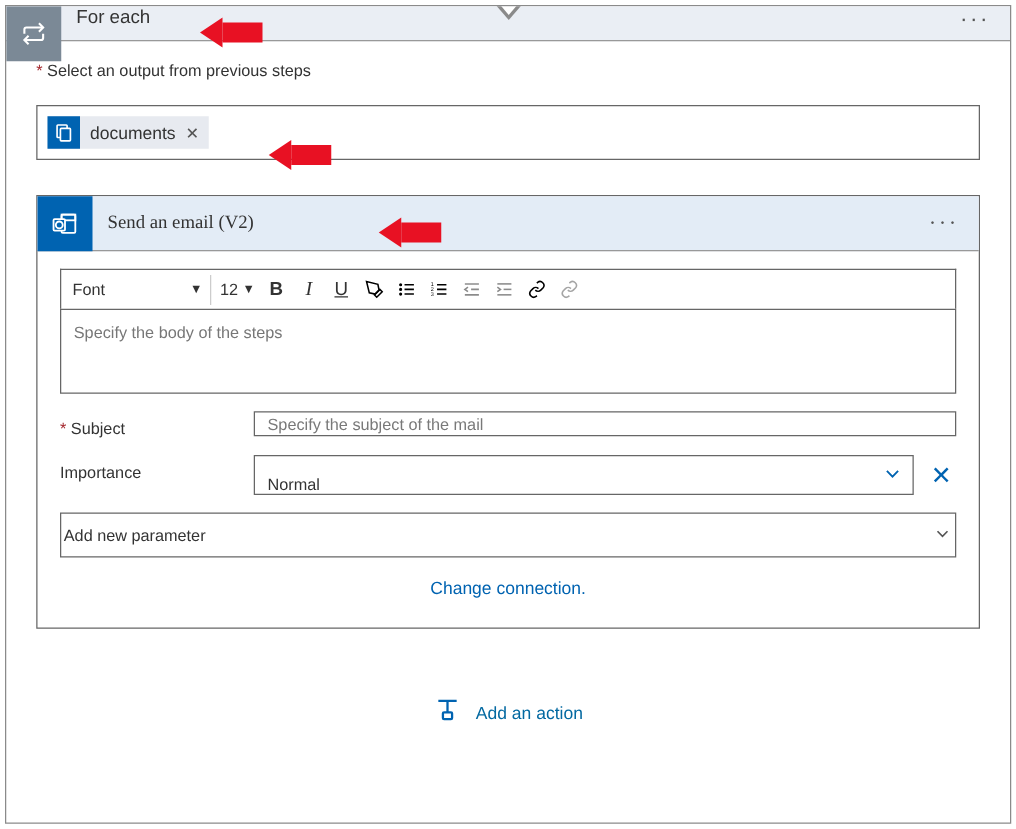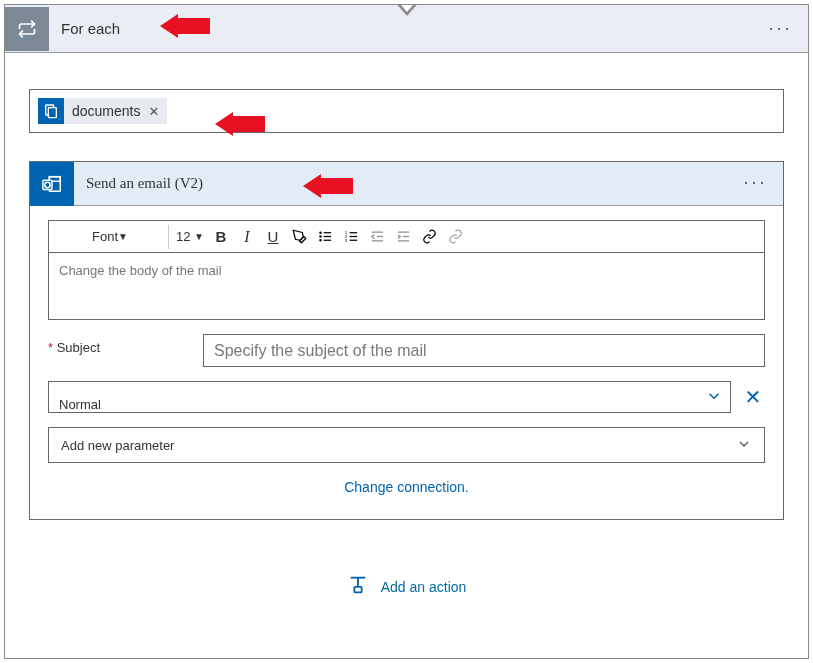--- a/index.html
+++ b/index.html
@@ -33,22 +33,21 @@
     position:absolute;
     top:-17px;left:-11px;
     width:0;height:0;
     border-left: 11px solid transparent;
     border-right: 11px solid transparent;
     border-top: 13px solid #fff;
   }
   
   .foreach-header {
     display:flex;
-    align-items:center;
-    height:48px;
+    height:28px;
     background:#eaeef4;
     border-bottom:1px solid #999;
   }
   .foreach-icon {
     width:44px;height:44px;
     background:#7b8996;
     display:flex;align-items:center;justify-content:center;
     color:#fff;
   }
   .foreach-title { padding-left:12px;font-size:15px;color:#333; }
@@ -100,43 +99,43 @@
   }
   .action-title { padding-left:12px;font-size:15px;color:#333; }
   .action-body { padding:14px 18px 24px 18px; }
   .row { display:flex; margin-bottom:14px; }
   .row .fld-lbl { width:155px; padding-top:6px; font-size:13px; }
   .row .fld-lbl.req::before { content:"* "; color:#a4262c; }
   .row .fld-ctrl { flex:1; display:flex; gap:10px; align-items:flex-start; }
   .txt-input {
     width:100%;
     border:1px solid #666;
-    height:33px;
+    height:20px;
     padding:0 10px;
-    font-size:16px;
+    font-size:13px;
     font-family:inherit;
   }
   .txt-input::placeholder { color:#797979; }
   
   .rte { flex:1; }
   .rte-toolbar {
     border:1px solid #666;border-bottom:none;
     height:32px;
     display:flex;align-items:center;
     padding:0 6px;
     gap:2px;
   }
   .rte-btn {
     min-width:24px;height:24px;
     display:flex;align-items:center;justify-content:center;
     font-size:13px;
     cursor:pointer;
     padding:0 3px;
   }
-  .rte-font { width:114px; justify-content:center; border-right:1px solid #ccc; padding-right:6px;margin-right:2px;}
+  .rte-font { width:114px; justify-content:space-between; border-right:1px solid #ccc; padding-right:6px;margin-right:2px;}
   .rte-caret { font-size:10px; }
   .rte-body {
     border:1px solid #666;
     height:68px;
     padding:10px;
     font-size:13px;
     color:#777;
   }
   
   .select-wrap { flex:1; position:relative; }
@@ -150,21 +149,21 @@
   .select-chevron {
     position:absolute; right:8px; top:6px;
     color:#0063b1; font-size:15px;
   }
   .clear-x { color:#0063b1; font-size:20px; width:24px;text-align:center; cursor:pointer; padding-top:4px; font-weight:300; }
   
   .addparam {
     border:1px solid #666;
     height:36px;
     display:flex;align-items:center;justify-content:space-between;
-    padding:0 12px;
+    padding:0 2px;
     font-size:13px;
     cursor:pointer;
     margin-top:4px;
   }
   .chev { color:#555; }
   
   .change-conn {
     text-align:center;
     padding-top:16px;
   }
@@ -216,20 +215,21 @@
           <path d="M3 12V8a2 2 0 0 1 2-2h16"></path>
         <path d="M7 22l-4-4 4-4"></path>
           <path d="M21 12v4a2 2 0 0 1-2 2H3"></path>
       </svg>
     </div>
     <div class="foreach-title">For each</div>
     <div class="hdr-more">···</div>
   </div>
 
   <div class="foreach-body">
+    <div class="lbl req">Select an output from previous steps</div>
     <div class="output-box">
       <span class="token">
         <span class="token-icon">
           <svg width="16" height="16" viewBox="0 0 24 24" fill="#fff">
               <rect x="4" y="3" width="12" height="15" rx="1" fill="none" stroke="#fff" stroke-width="2"></rect>
               <rect x="8" y="7" width="12" height="15" rx="1" fill="#0063b1" stroke="#fff" stroke-width="2"></rect>
             </svg>
         </span>
         <span>documents</span>
         <span class="token-x">✕</span>
@@ -314,34 +314,35 @@
                       <path d="M14 11a5 5 0 0 0-7 0l-3 3a5 5 0 0 0 7 7l1-1"></path>
                     </svg>
                 </div>
                 <div class="rte-btn" style="opacity:.35">
                   <svg width="15" height="15" viewBox="0 0 24 24" fill="none" stroke="#000" stroke-width="2">
                       <path d="M10 13a5 5 0 0 0 7 0l3-3a5 5 0 0 0-7-7l-1 1"></path>
                       <path d="M14 11a5 5 0 0 0-7 0l-3 3a5 5 0 0 0 7 7l1-1"></path>
                     </svg>
                 </div>
               </div>
-              <div class="rte-body">Change the body of the mail</div>
+              <div class="rte-body">Specify the body of the steps</div>
             </div>
           </div>
         </div>
 
         <div class="row">
           <div class="fld-lbl req">Subject</div>
           <div class="fld-ctrl">
             <input class="txt-input" placeholder="Specify the subject of the mail" style="">
           </div>
         </div>
 
 
         <div class="row">
+          <div class="fld-lbl">Importance</div>
           <div class="fld-ctrl">
             <div class="select-wrap">
               <div class="select-box">
                 <span>Normal</span>
               </div>
               <span class="select-chevron">
                 <svg width="18" height="18" viewBox="0 0 24 24" fill="none" stroke="#0063b1" stroke-width="2">
                     <polyline points="6 9 12 15 18 9"></polyline>
                   </svg>
               </span>

